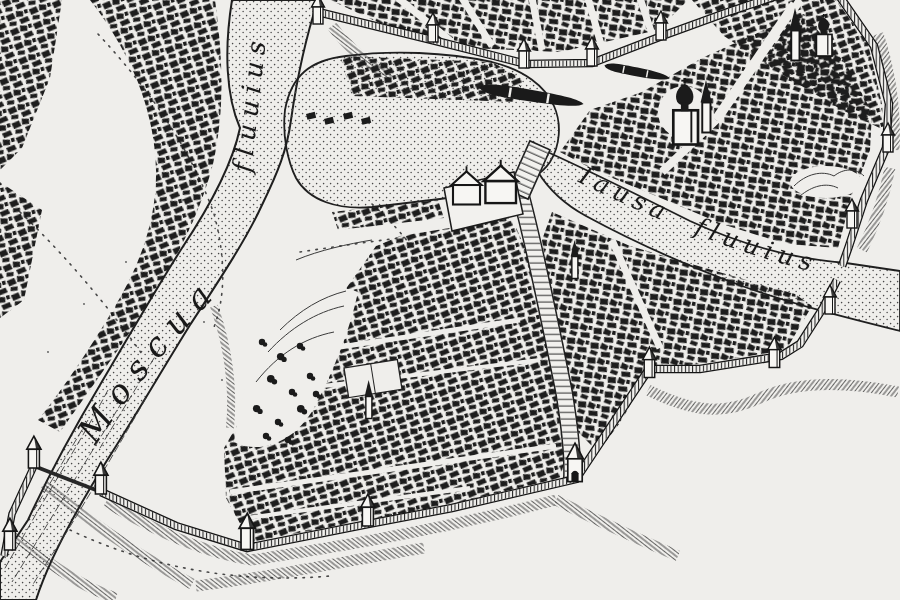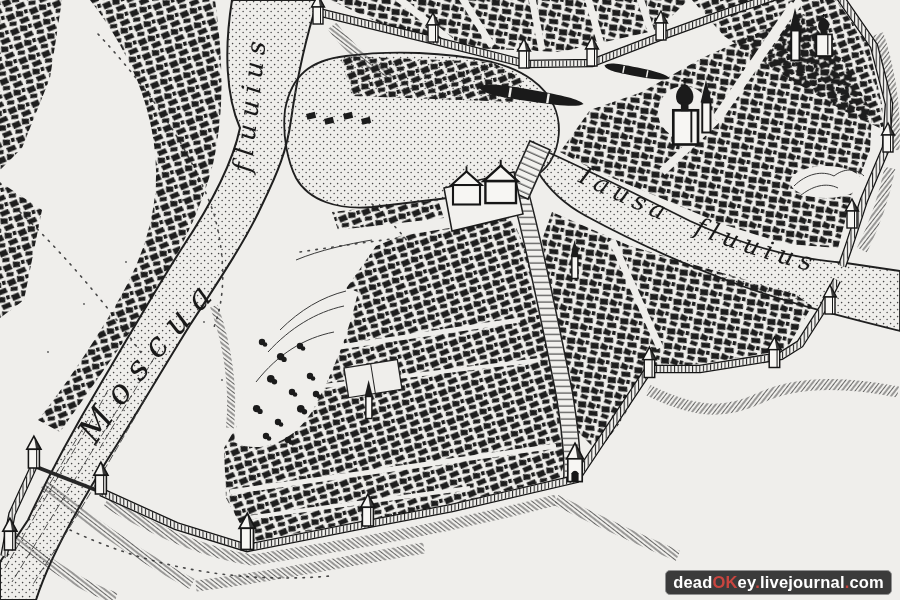--- a/index.html
+++ b/index.html
@@ -295,16 +295,13 @@
     </text>
     <text class="maplabel" font-size="25" letter-spacing="6">
       <textPath href="#yauzaPath" startOffset="1%">Iausa</textPath>
     </text>
     <text class="maplabel" font-size="25" letter-spacing="6">
       <textPath href="#yauzaPath" startOffset="38%">fluuius</textPath>
     </text>
   </g>
 </svg>
 
-<div class="wm">
-  <span><span>dead</span><span class="red">OK</span><span>ey</span><span class="red">.</span><span>livejournal</span><span class="red">.</span><span>com</span></span>
 </div>
-</div>
 
 </body></html>

